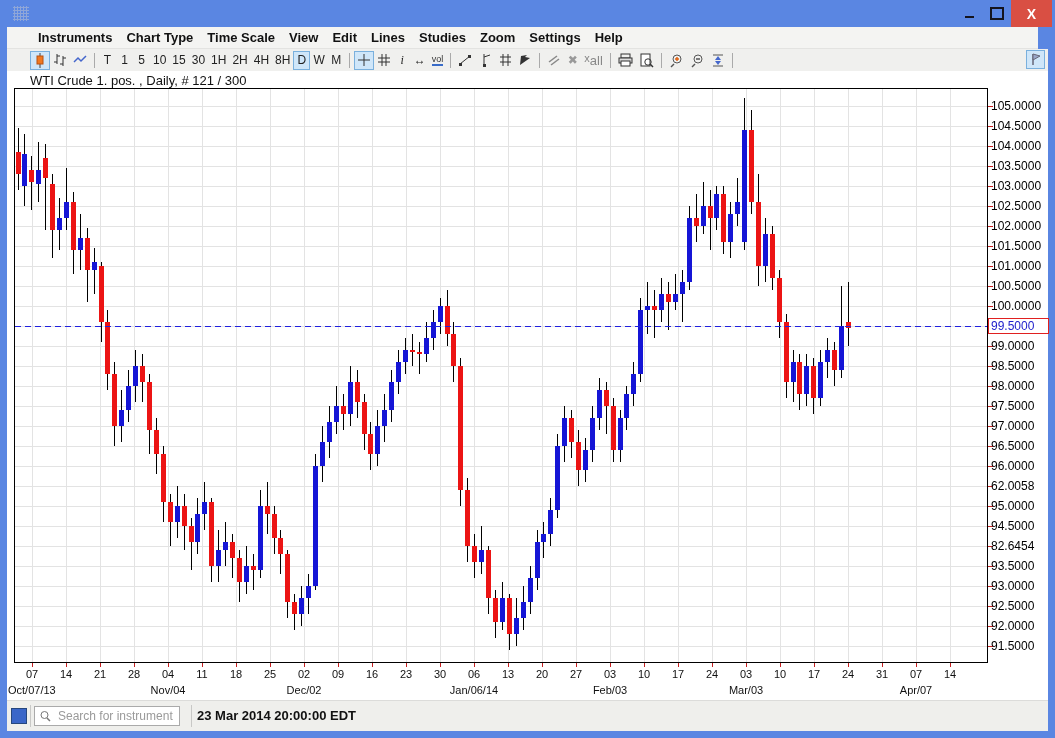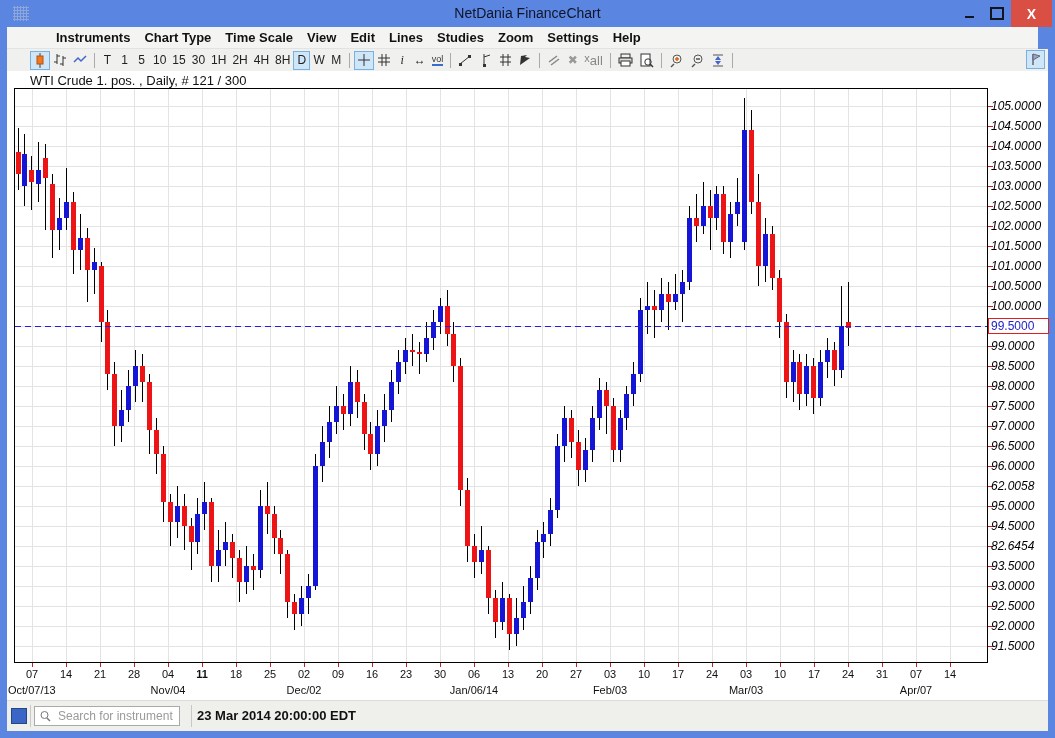--- a/index.html
+++ b/index.html
@@ -10,39 +10,39 @@
     background-image:radial-gradient(#8fa6d8 1px, transparent 1.2px);background-size:3px 3px;background-color:transparent;}
   .title-text{position:absolute;left:0;right:0;top:5px;text-align:center;font-size:14px;color:#101428;}
   .win-btn{position:absolute;top:0;height:27px;display:flex;align-items:center;justify-content:center;cursor:default;}
   .btn-min{left:955px;width:28px;}
   .btn-min .bar{width:9px;height:2px;background:#14141e;margin-top:6px;}
   .btn-max{left:983px;width:28px;}
   .btn-max .box{width:10px;height:9px;border:2px solid #14141e;background:transparent;}
   .btn-close{left:1011px;width:41px;background:#d94f43;color:#fff;font-weight:bold;font-size:14px;}
   
   .menubar{position:absolute;top:27px;left:7px;right:17px;height:22px;background:#f4f4f2;
-    display:flex;align-items:center;padding-left:42px;box-sizing:border-box;border-bottom:1px solid #e3e3e1;}
+    display:flex;align-items:center;padding-left:24px;box-sizing:border-box;border-bottom:1px solid #e3e3e1;}
   .menu-item{font-size:13px;font-weight:bold;color:#111;padding:0 7px;white-space:nowrap;}
   
   .toolbar{position:absolute;top:49px;left:7px;right:7px;height:22px;background:#f0f0ee;
     display:flex;align-items:center;padding-left:23px;box-sizing:border-box;}
   .tbtn{height:19px;min-width:17px;display:flex;align-items:center;justify-content:center;
     font-size:12px;color:#222;padding:0 2px;border:1px solid transparent;box-sizing:border-box;}
   .tbtn.sel{background:#cfe6f9;border:1px solid #7ab0dd;}
   .tsep{width:1px;height:15px;background:#aaa;margin:0 4px;}
   .voltext{font-size:9px;color:#333;border-bottom:2px solid #3a6cc8;line-height:9px;}
   .alltext{font-size:11px;color:#888;}
   .alltext sub{font-size:13px;}
   .pin-btn{position:absolute;right:3px;top:1px;width:19px;height:19px;background:#cfe6f9;border:1px solid #7ab0dd;
     display:flex;align-items:center;justify-content:center;box-sizing:border-box;}
   
   .chart-region{position:absolute;top:71px;left:7px;right:7px;height:629px;background:#fff;}
   .instrument-label{position:absolute;left:23px;top:2px;font-size:13px;color:#111;}
   #plot-svg{position:absolute;left:7px;top:17px;}
-  .price-label{position:absolute;left:984px;font-size:12px;line-height:14px;color:#000;white-space:nowrap;font-style:italic;}
+  .price-label{position:absolute;left:984px;font-size:12px;line-height:14px;color:#000;white-space:nowrap;}
   .price-tick{position:absolute;left:981px;width:5px;height:1px;background:#c42020;}
   .cur-price-box{position:absolute;left:981px;width:57px;height:14px;border:1px solid #e02020;background:#fff;
     font-size:12px;line-height:14px;color:#2222cc;padding-left:2px;}
   .week-label{position:absolute;top:597px;width:30px;text-align:center;font-size:11px;color:#111;}
   .week-tick{position:absolute;top:592px;width:1px;height:4px;background:#c42020;}
   .month-label{position:absolute;top:613px;font-size:11px;color:#111;white-space:nowrap;}
   
   .statusbar{position:absolute;top:700px;left:7px;right:7px;height:31px;background:#efefec;border-top:1px solid #dcdcda;box-sizing:border-box;}
   .grid-btn{position:absolute;left:4px;top:7px;width:16px;height:16px;background:#3a66c8;border:1px solid #26477e;box-sizing:border-box;}
   .ssep{position:absolute;width:1px;top:4px;bottom:4px;background:#c8c8c6;}
@@ -51,21 +51,20 @@
   .search-box input{border:none;outline:none;font-size:12px;color:#333;width:116px;margin-left:4px;
     font-family:"Liberation Sans",sans-serif;background:transparent;}
   .search-box input::placeholder{color:#9a9a9a;}
   .time-text{position:absolute;left:190px;top:7px;font-size:13px;font-weight:bold;color:#111;}
 </style>
 </head>
 <body>
 
 <div class="titlebar">
   <div class="app-icon"></div>
-  <div class="title-text">NetDania FinanceChart</div>
   <div class="win-btn btn-min">
       <div class="bar"></div>
     </div>
   <div class="win-btn btn-max">
       <div class="box"></div>
     </div>
   <div class="win-btn btn-close">X</div>
 </div>
 
 <div class="menubar">
@@ -591,21 +590,21 @@
       <div class="week-label" style="left: 10px;">07</div>
       <div class="week-tick" style="left: 59px;"></div>
       <div class="week-label" style="left: 44px;">14</div>
       <div class="week-tick" style="left: 93px;"></div>
       <div class="week-label" style="left: 78px;">21</div>
       <div class="week-tick" style="left: 127px;"></div>
       <div class="week-label" style="left: 112px;">28</div>
       <div class="week-tick" style="left: 161px;"></div>
       <div class="week-label" style="left: 146px;">04</div>
       <div class="week-tick" style="left: 195px;"></div>
-      <div class="week-label" style="left: 180px; font-weight: bold;">11</div>
+      <div class="week-label" style="left: 180px;">11</div>
       <div class="week-tick" style="left: 229px;"></div>
       <div class="week-label" style="left: 214px;">18</div>
       <div class="week-tick" style="left: 263px;"></div>
       <div class="week-label" style="left: 248px;">25</div>
       <div class="week-tick" style="left: 297px;"></div>
       <div class="week-label" style="left: 282px;">02</div>
       <div class="week-tick" style="left: 331px;"></div>
       <div class="week-label" style="left: 316px;">09</div>
       <div class="week-tick" style="left: 365px;"></div>
       <div class="week-label" style="left: 350px;">16</div>

